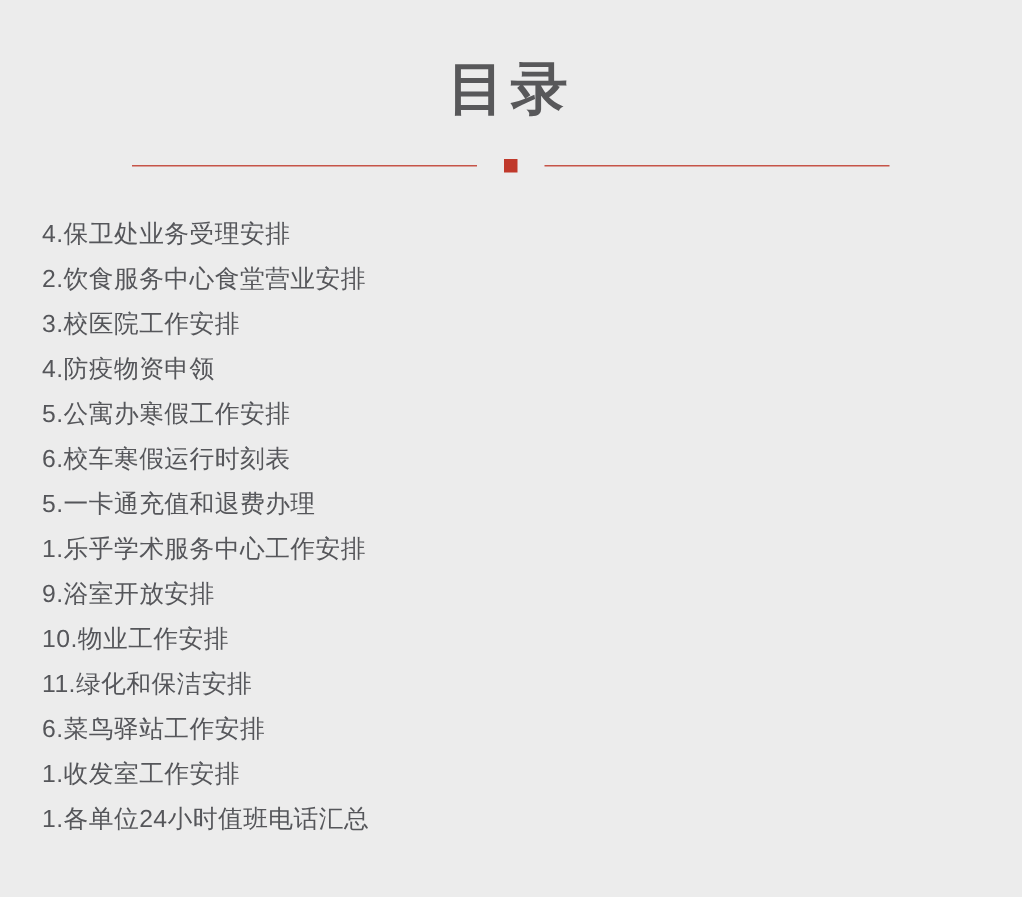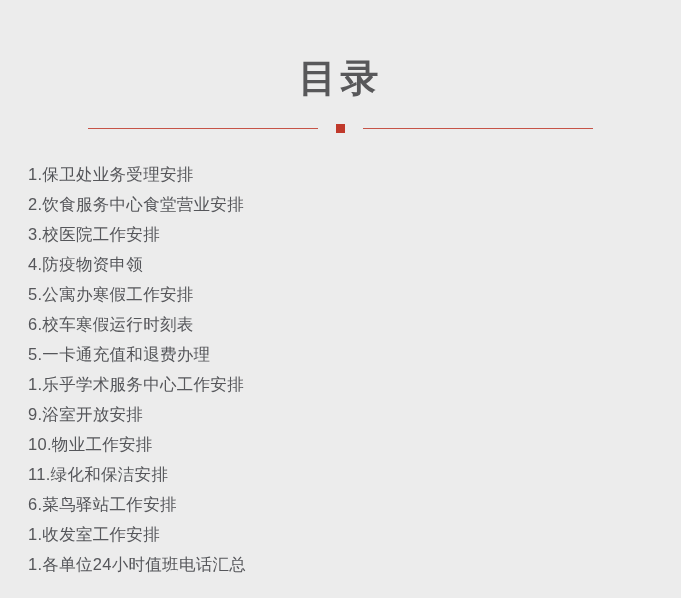--- a/index.html
+++ b/index.html
@@ -15,21 +15,21 @@
   }
   .page {
     position: relative;
     width: 681px;
     height: 598px;
     background: #ececec;
     box-sizing: border-box;
     padding: 0 24px;
   }
   .title-wrap {
-    padding-top: 56px;
+    padding-top: 38px;
     text-align: center;
   }
   .title {
     display: inline-block;
     font-size: 38px;
     font-weight: bold;
     letter-spacing: 4px;
     color: #58585a;
     line-height: 1.2;
   }
@@ -75,21 +75,21 @@
     <div class="title">目录</div>
   </div>
 
   <div class="divider">
     <div class="rule"></div>
     <div class="dot"></div>
     <div class="rule"></div>
   </div>
 
   <div class="toc">
-    <div class="toc-item">1.保卫处业务受理安排</div>
+    <div class="toc-item">4.保卫处业务受理安排</div>
     <div class="toc-item">2.饮食服务中心食堂营业安排</div>
     <div class="toc-item">3.校医院工作安排</div>
     <div class="toc-item">4.防疫物资申领</div>
     <div class="toc-item">5.公寓办寒假工作安排</div>
     <div class="toc-item">6.校车寒假运行时刻表</div>
     <div class="toc-item">5.一卡通充值和退费办理</div>
     <div class="toc-item">1.乐乎学术服务中心工作安排</div>
     <div class="toc-item">9.浴室开放安排</div>
     <div class="toc-item">10.物业工作安排</div>
     <div class="toc-item">11.绿化和保洁安排</div>

